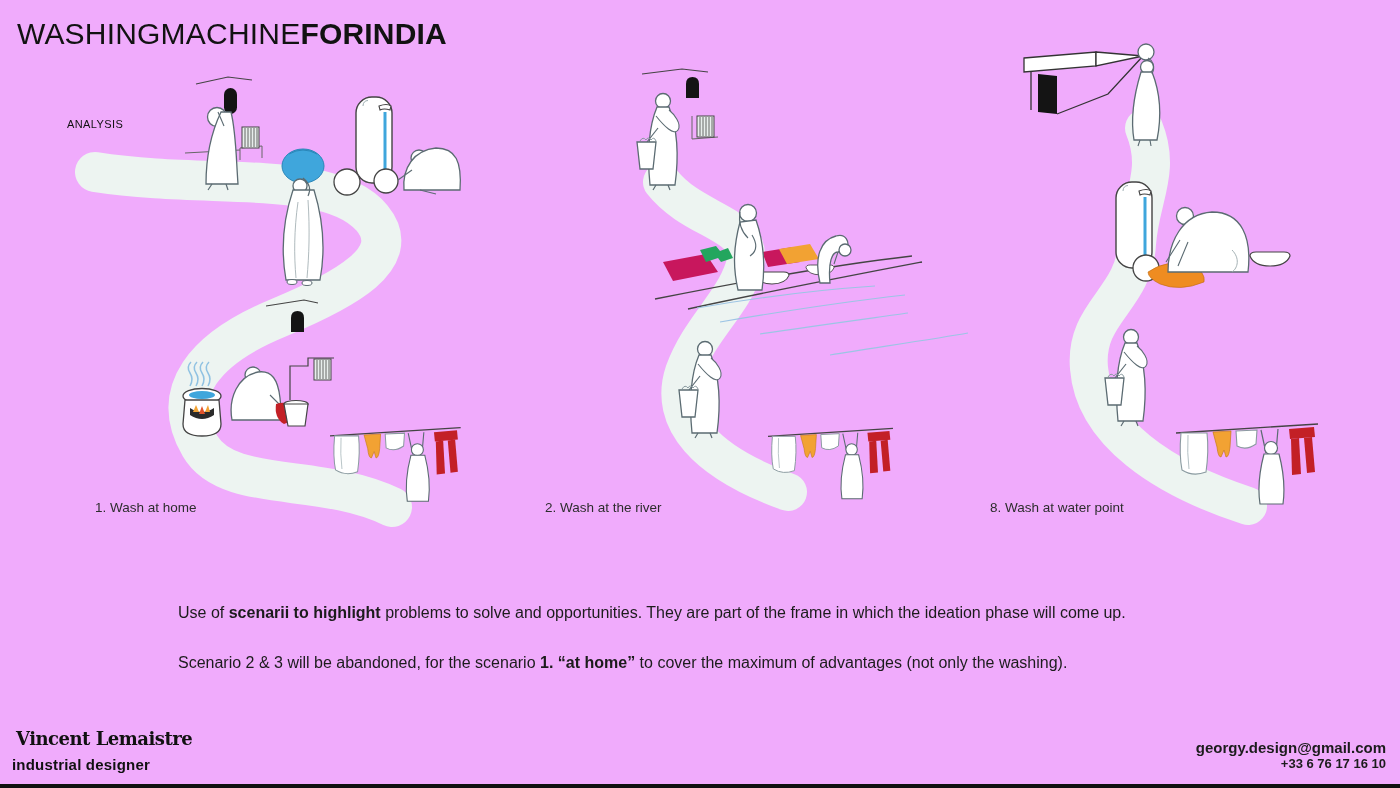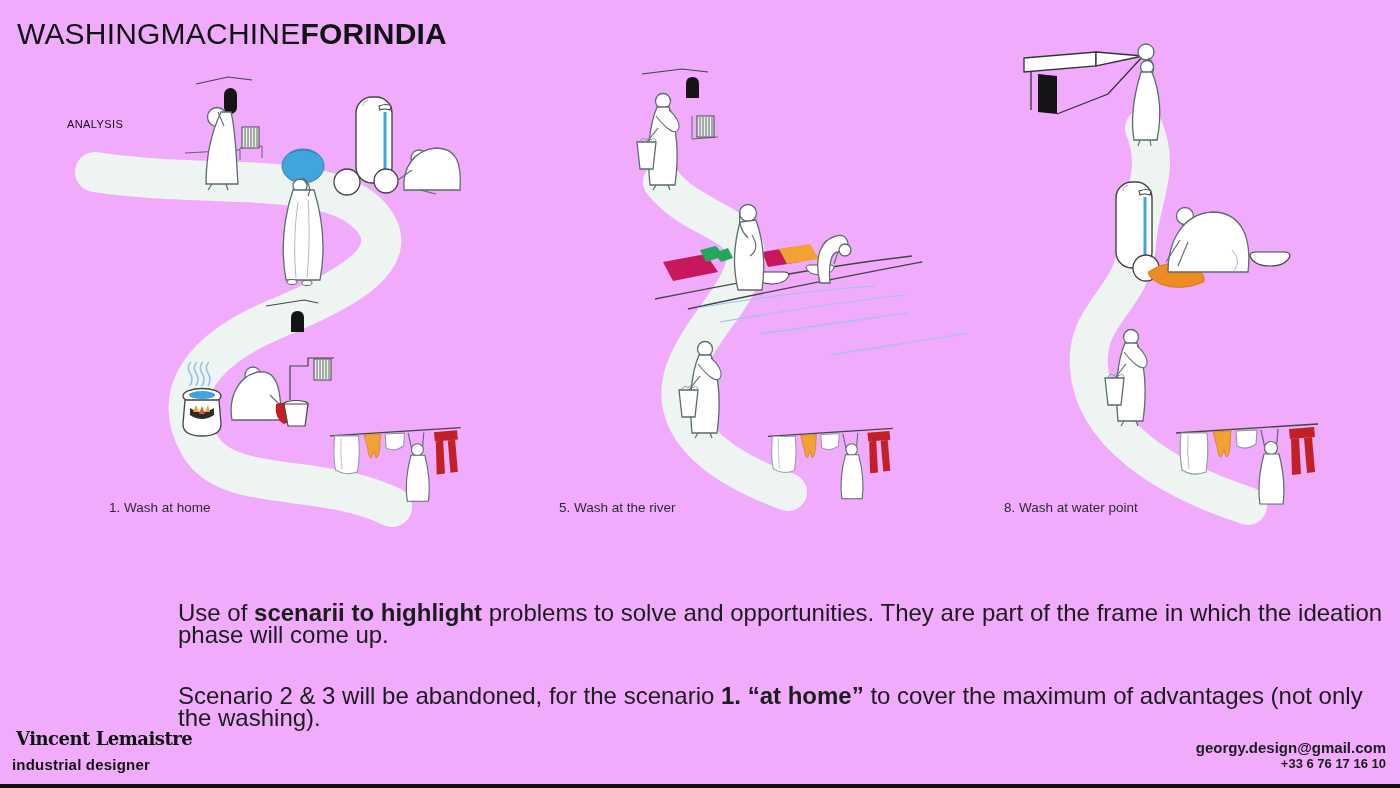--- a/index.html
+++ b/index.html
@@ -6,27 +6,27 @@
   html,body { width:1400px; height:788px; }
   body { font-family:"Liberation Sans", sans-serif; background:#fff; }
   .canvas { position:relative; width:1400px; height:788px; background:#f0abfc; overflow:hidden; }
 
   .title { position:absolute; left:17px; top:17px; font-size:30px; color:#121212; font-weight:400; letter-spacing:0.2px; }
   .title b { font-weight:700; }
   .section-heading { position:absolute; left:67px; top:71px; font-size:11px; font-weight:400; color:#121212; letter-spacing:0.4px;margin-top:47px; }
 
   .illustration { position:absolute; left:0; top:0; }
 
-  .caption { position:absolute; top:500px; font-size:13.5px; color:#2d2d2d;margin-left:14px; }
+  .caption { position:absolute; top:500px; font-size:13.5px; color:#2d2d2d; }
   .caption-1 { left:95px; }
   .caption-2 { left:545px; }
   .caption-3 { left:990px; }
 
-  .bodytext { position:absolute; left:178px; top:602px; font-size:24px; color:#1c1c1c; line-height:22px; }
-  .bodytext p + p { margin-top:39px; }
+  .bodytext { position:absolute; left:178px; top:602px; font-size:16px; color:#1c1c1c; line-height:22px; }
+  .bodytext p + p { margin-top:28px; }
   .bodytext b { font-weight:700; }
 
   .footer-name { position:absolute; left:16px; top:728px; font-family:"DejaVu Serif", serif; font-weight:700; font-size:18px; color:#111; letter-spacing:-0.5px; }
   .footer-role { position:absolute; left:12px; top:756px; font-size:15px; font-weight:700; color:#111; letter-spacing:0.2px; }
   .contact { position:absolute; right:14px; top:739px; text-align:right; color:#1c1c1c;font-weight:bold; }
   .contact .email { font-size:15px; }
   .contact .phone { font-size:13px; margin-top:0; }
   .bottom-bar { position:absolute; left:0; bottom:0; width:100%; height:4px; background:#101010; }
 </style>
 </head>
@@ -218,21 +218,21 @@
         <path d="M1232,250 C1240,258 1238,268 1232,272" stroke="#9aa8ac" stroke-width="0.9"></path>
       </g>
       <use href="#bowl" transform="translate(1250,252)"></use>
 
       <use href="#walker" transform="translate(1104,328)"></use>
       <use href="#clothesline" transform="translate(1176,419)"></use>
     </g>
   </svg>
 
   <div class="caption caption-1">1. Wash at home</div>
-  <div class="caption caption-2">5. Wash at the river</div>
+  <div class="caption caption-2">2. Wash at the river</div>
   <div class="caption caption-3">8. Wash at water point</div>
 
   <div class="bodytext">
     <p><span>Use of </span><b>scenarii to highlight</b><span> problems to solve and opportunities. They are part of the frame in which the ideation phase will come up.</span></p>
     <p><span>Scenario 2 &amp; 3 will be abandoned, for the scenario </span><b>1. “at home”</b><span> to cover the maximum of advantages (not only the washing).</span></p>
   </div>
 
   <div class="footer-name">Vincent Lemaistre</div>
   <div class="footer-role">industrial designer</div>
   <div class="contact">

